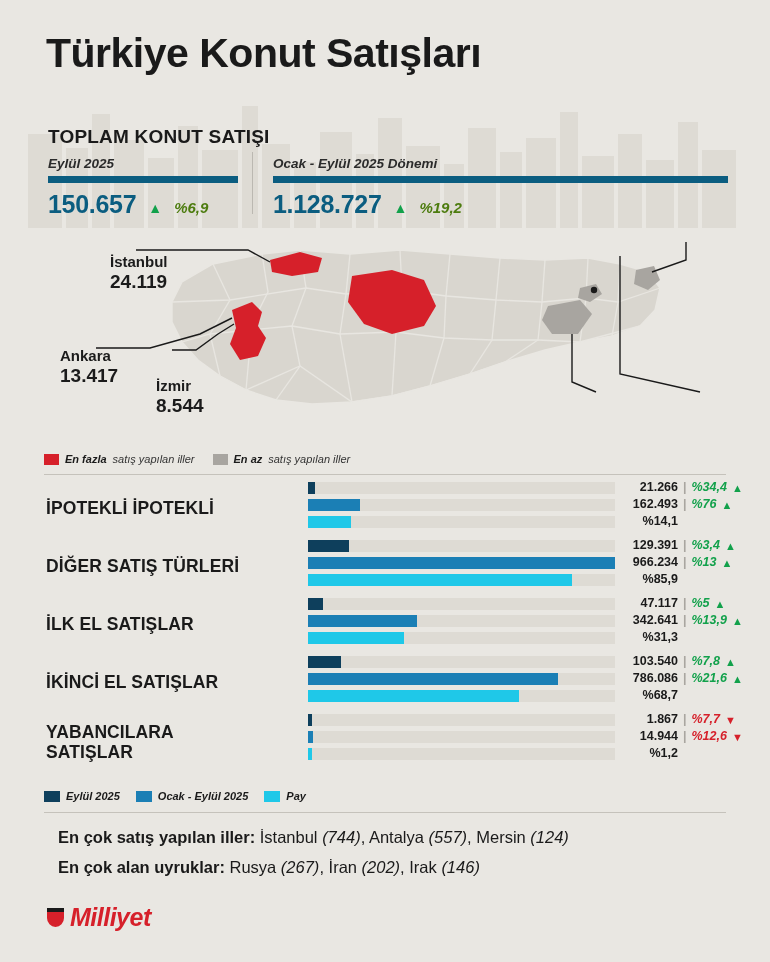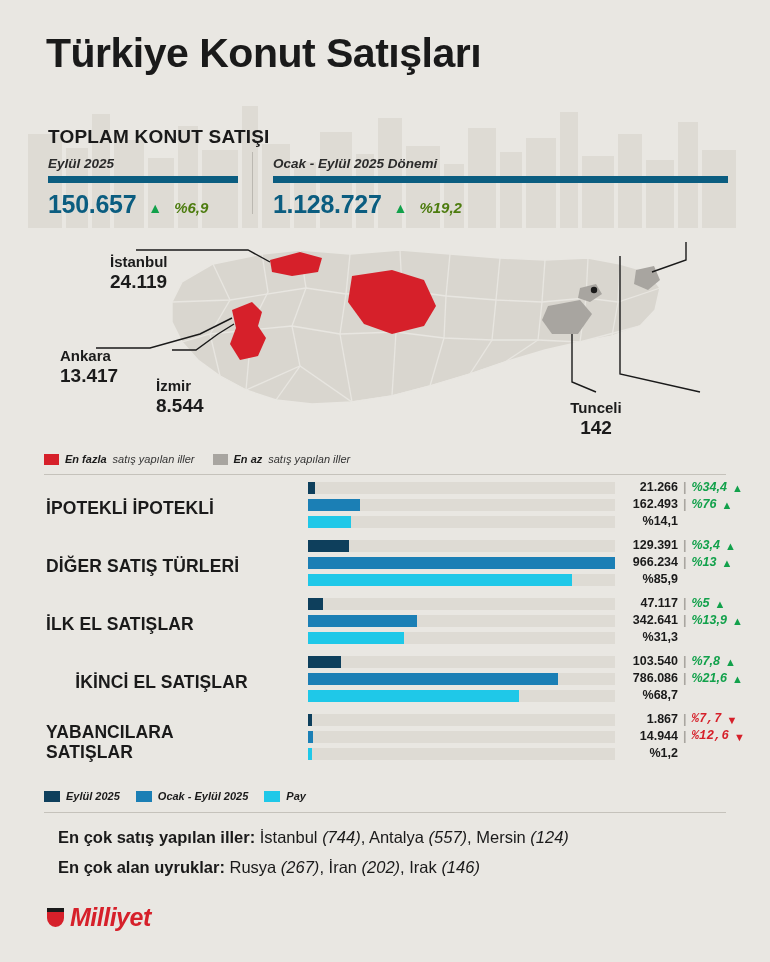--- a/index.html
+++ b/index.html
@@ -151,21 +151,21 @@
     left: 622px;
     width: 146px;
     font-size: 12.5px;
     font-weight: bold;
   }
   .val-row { display: flex; align-items: flex-end; height: 12px; white-space: nowrap; }
   .val-num { width: 56px; text-align: right; color: #1a1a1a; font-weight: bold; }
   .val-sep { color: #a9a6a0; margin: 0 5px; }
   .val-pct { font-style: italic; font-weight: bold; }
   .val-pct.up { color: #12a14b; }
-  .val-pct.down { color: #d6202a; font-family: Liberation Mono, monospace; }
+  .val-pct.down { color: #d6202a; }
   .val-plain { width: 56px; text-align: right; color: #1a1a1a; font-weight: bold; }
 
   
   .chart-legend {
     position: absolute;
     left: 44px;
     top: 790px;
     display: flex;
     align-items: center;
     gap: 16px;
@@ -313,24 +313,20 @@
     <div class="num">24.119</div>
   </div>
   <div class="callout" style="left:44px; top:134px;margin-left:16px;">
     <div class="name">Ankara</div>
     <div class="num">13.417</div>
   </div>
   <div class="callout" style="left:156px; top:164px;">
     <div class="name">İzmir</div>
     <div class="num">8.544</div>
   </div>
-  <div class="callout" style="left:546px; top:186px; width:100px; text-align:center;">
-    <div class="name">Tunceli</div>
-    <div class="num">142</div>
-  </div>
 </div>
 
 <div class="map-legend">
   <div class="item">
     <span class="sw" style="background:#d6202a"></span>
     <span class="b">En fazla</span>
     <span class="n">satış yapılan iller</span>
   </div>
   <div class="item">
     <span class="sw" style="background:#a8a5a0"></span>
@@ -441,21 +437,21 @@
       <div class="track" style="top: 150px;">
         <div class="fill c3" style="width: 31.3%;"></div>
       </div>
       <div class="vals" style="top: 150px;">
         <div class="val-row">
           <span class="val-plain">%31,3</span>
         </div>
       </div>
     </div>
     <div class="grp">
-      <div class="grp-label" style="left: 34px; width: 255px; top: 191px; text-align: center;">
+      <div class="grp-label" style="left: 46px; width: 255px; top: 191px;">
         <div>İKİNCİ EL SATIŞLAR</div>
       </div>
       <div class="track" style="top: 174px;">
         <div class="fill c1" style="width: 10.7%;"></div>
       </div>
       <div class="vals" style="top: 174px;">
         <div class="val-row">
           <span class="val-num">103.540</span>
           <span class="val-sep">|</span>
           <span class="val-pct up">%7,8</span>

